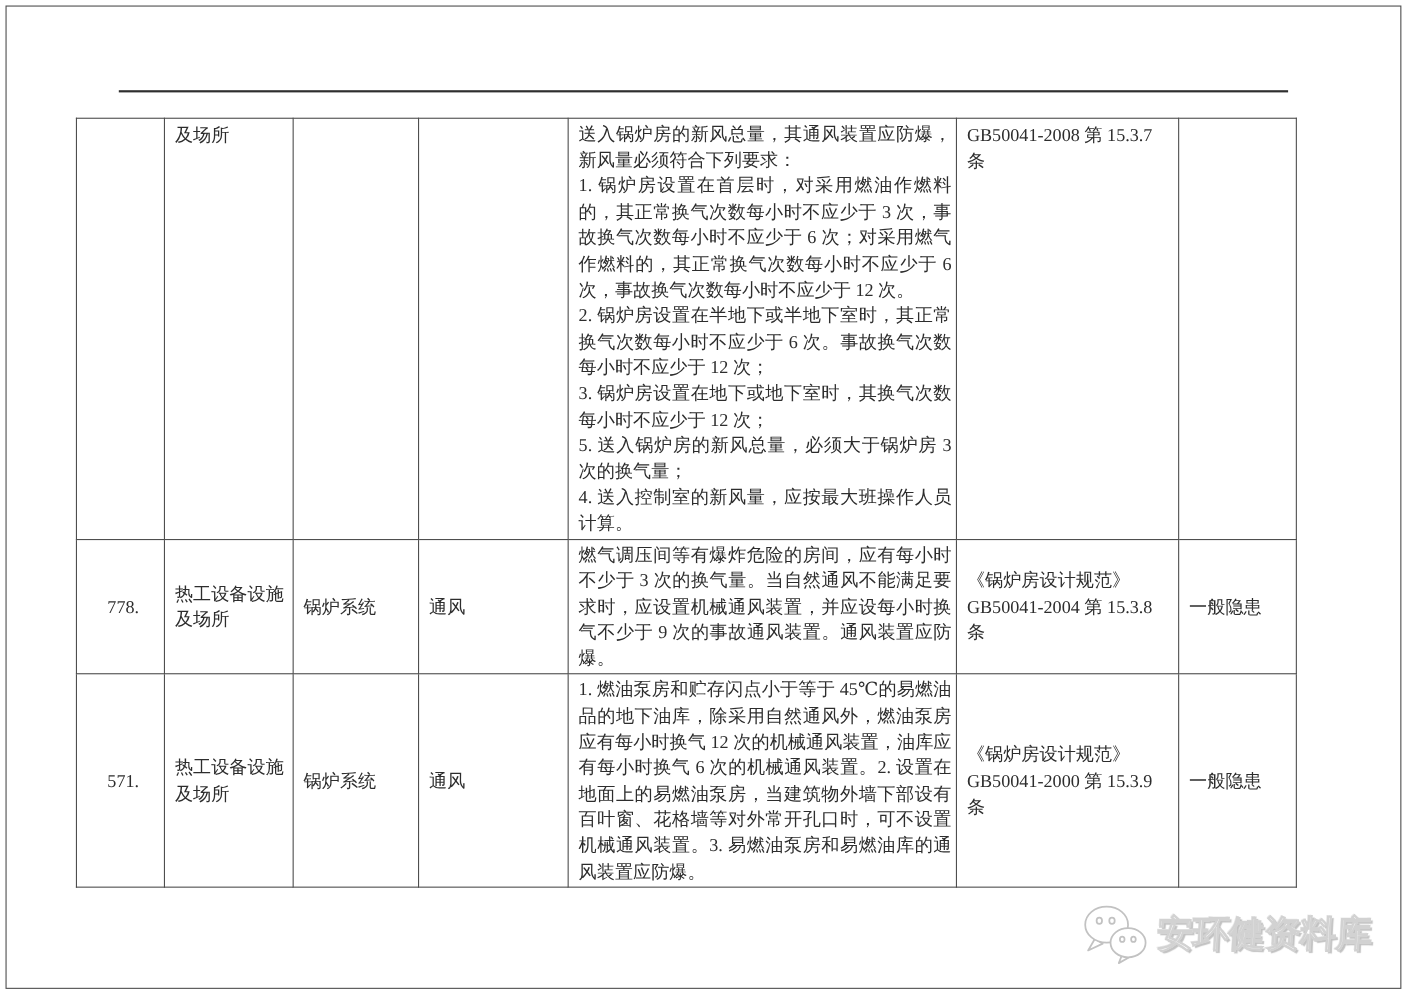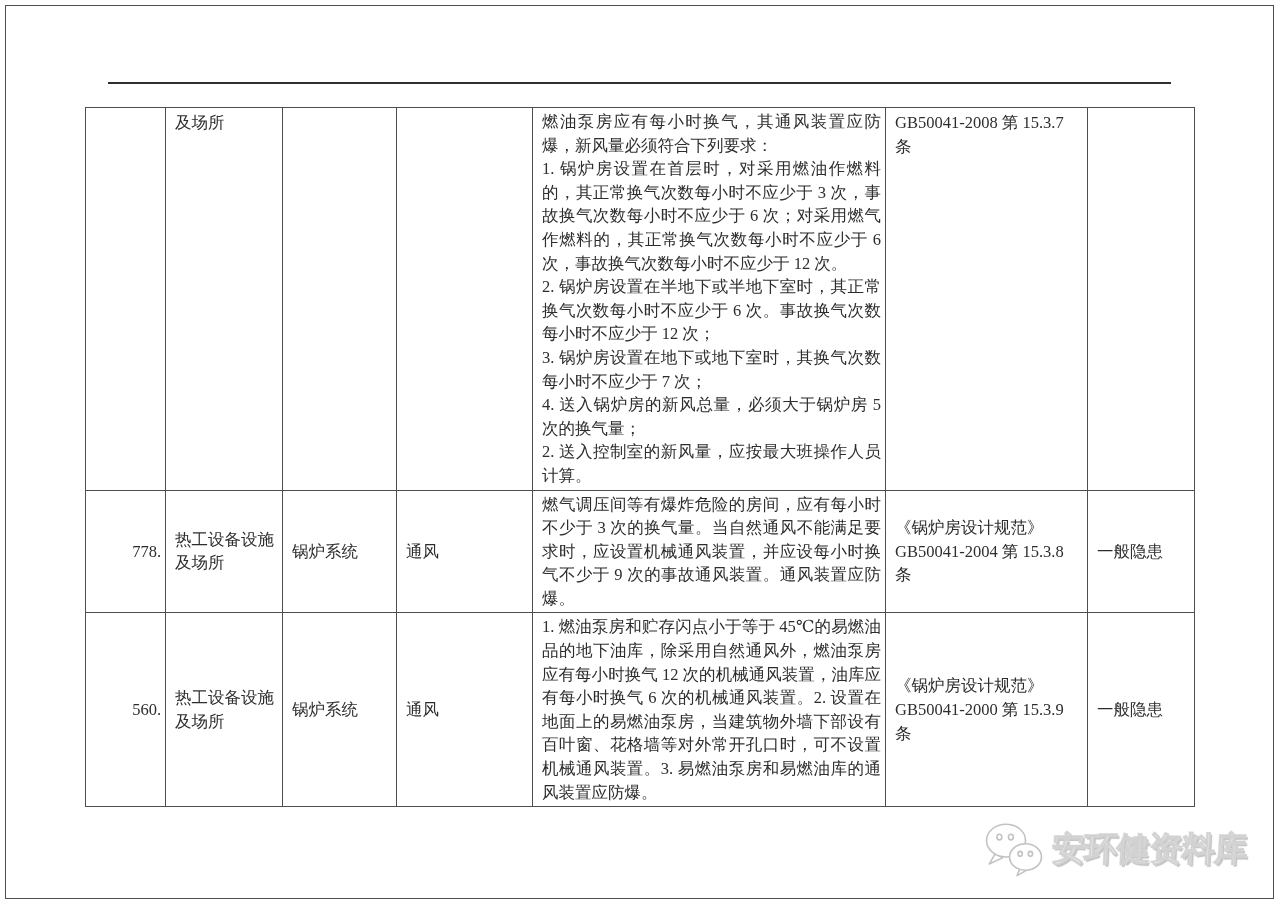--- a/index.html
+++ b/index.html
@@ -11,35 +11,35 @@
   .page-border{
     position:absolute;left:5px;top:5px;width:1269px;height:894px;
     border:1.5px solid var(--c-border,#4e4e4e);box-sizing:border-box;
     pointer-events:none;
   }
   .header-rule{
     position:absolute;left:108px;top:82px;width:1063px;height:2px;
     background:var(--c-rule,#2f2f2f);
   }
   table.audit{
-    position:absolute;left:85px;top:107px;width:1109px;
+    position:absolute;left:69px;top:107px;width:1109px;
     border-collapse:collapse;table-layout:fixed;
   }
   table.audit td{
     border:1px solid var(--c-border,#4e4e4e);
     font-size:16.5px;line-height:23.6px;
     padding:2px 4px 2px 9px;
     overflow:hidden;box-sizing:border-box;
     word-break:break-all;
   }
   tr.r0{height:380px;} tr.r1{height:101px;} tr.r2{height:190px;}
   tr.r0 td{vertical-align:top;}
   tr.r1 td,tr.r2 td{vertical-align:middle;}
   tr.r2 td.c-desc{vertical-align:top;margin-top:16px;}
-  td.c-no{text-align:right;padding-left:2px;padding-right:2px;}
+  td.c-no{text-align:center;padding-left:2px;padding-right:2px;}
   td.c-cat{padding-left:9px;padding-right:2px;}
   td.c-desc{
     font-size:16.2px;text-align:justify;
     padding:3px 5px 3px 7px;
   }
   td.c-desc div{text-align:justify;}
   td.c-ref{padding-left:8px;padding-right:3px;}
   td.c-sev{padding-left:8px;}
   tr.r0 td.c-cat{padding-top:3px;}
   tr.r0 td.c-ref{padding-top:3px;font-family:Liberation Serif, serif;}
@@ -75,26 +75,26 @@
       <col style="width:202px">
     <col style="width:107px">
   </colgroup>
   <tbody>
     <tr class="r0">
       <td class="c-no"></td>
       <td class="c-cat">及场所</td>
       <td class="c-sys"></td>
       <td class="c-item"></td>
       <td class="c-desc">
-          <div>燃油泵房应有每小时换气，其通风装置应防爆，新风量必须符合下列要求：</div>
+          <div>送入锅炉房的新风总量，其通风装置应防爆，新风量必须符合下列要求：</div>
           <div>1.  锅炉房设置在首层时，对采用燃油作燃料的，其正常换气次数每小时不应少于 3 次，事故换气次数每小时不应少于 6 次；对采用燃气作燃料的，其正常换气次数每小时不应少于 6 次，事故换气次数每小时不应少于 12 次。</div>
           <div>2.  锅炉房设置在半地下或半地下室时，其正常换气次数每小时不应少于 6 次。事故换气次数每小时不应少于 12 次；</div>
-          <div>3.  锅炉房设置在地下或地下室时，其换气次数每小时不应少于 7 次；</div>
-          <div>4.  送入锅炉房的新风总量，必须大于锅炉房 5 次的换气量；</div>
-          <div>2.  送入控制室的新风量，应按最大班操作人员计算。</div>
+          <div>3.  锅炉房设置在地下或地下室时，其换气次数每小时不应少于 12 次；</div>
+          <div>5.  送入锅炉房的新风总量，必须大于锅炉房 3 次的换气量；</div>
+          <div>4.  送入控制室的新风量，应按最大班操作人员计算。</div>
         </td>
       <td class="c-ref">
           <div>GB50041-2008 第 15.3.7 条</div>
         </td>
       <td class="c-sev"></td>
     </tr>
     <tr class="r1">
       <td class="c-no">778.</td>
       <td class="c-cat">热工设备设施及场所</td>
       <td class="c-sys">锅炉系统</td>
@@ -102,21 +102,21 @@
       <td class="c-desc">
           <div>燃气调压间等有爆炸危险的房间，应有每小时不少于 3 次的换气量。当自然通风不能满足要求时，应设置机械通风装置，并应设每小时换气不少于 9 次的事故通风装置。通风装置应防爆。</div>
         </td>
       <td class="c-ref">
           <div>《锅炉房设计规范》</div>
           <div>GB50041-2004 第 15.3.8 条</div>
         </td>
       <td class="c-sev">一般隐患</td>
     </tr>
     <tr class="r2">
-      <td class="c-no">560.</td>
+      <td class="c-no">571.</td>
       <td class="c-cat">热工设备设施及场所</td>
       <td class="c-sys">锅炉系统</td>
       <td class="c-item">通风</td>
       <td class="c-desc">
           <div>1.  燃油泵房和贮存闪点小于等于 45℃的易燃油品的地下油库，除采用自然通风外，燃油泵房应有每小时换气 12 次的机械通风装置，油库应有每小时换气 6 次的机械通风装置。2.  设置在地面上的易燃油泵房，当建筑物外墙下部设有百叶窗、花格墙等对外常开孔口时，可不设置机械通风装置。3.  易燃油泵房和易燃油库的通风装置应防爆。</div>
         </td>
       <td class="c-ref">
           <div>《锅炉房设计规范》</div>
           <div>GB50041-2000 第 15.3.9 条</div>
         </td>

